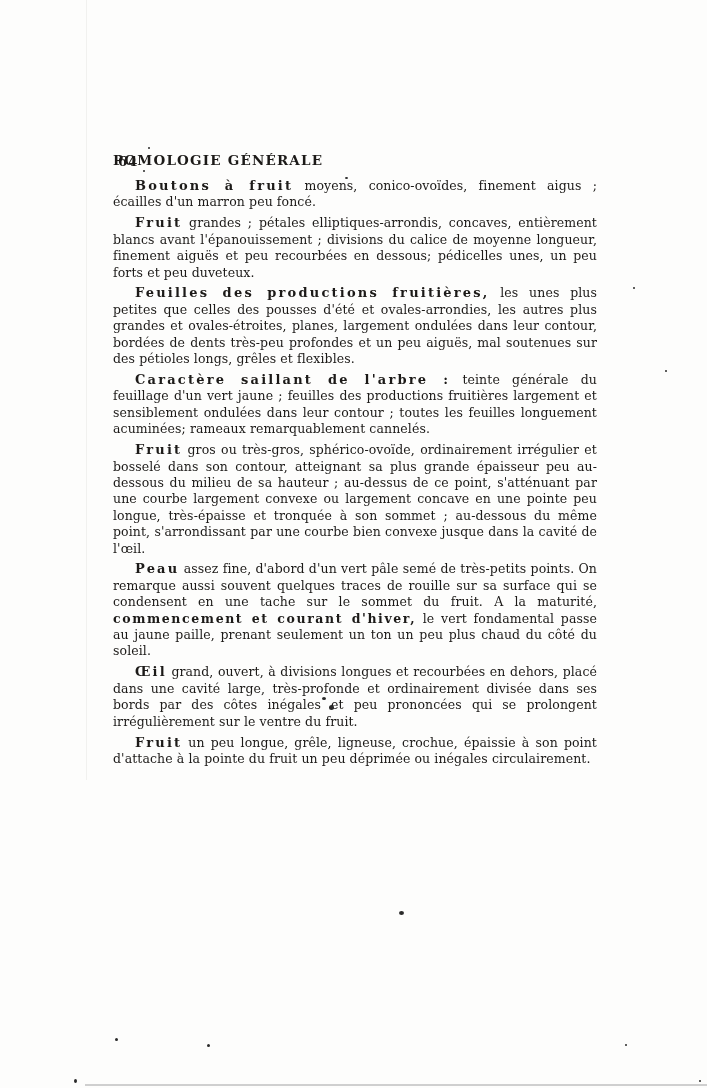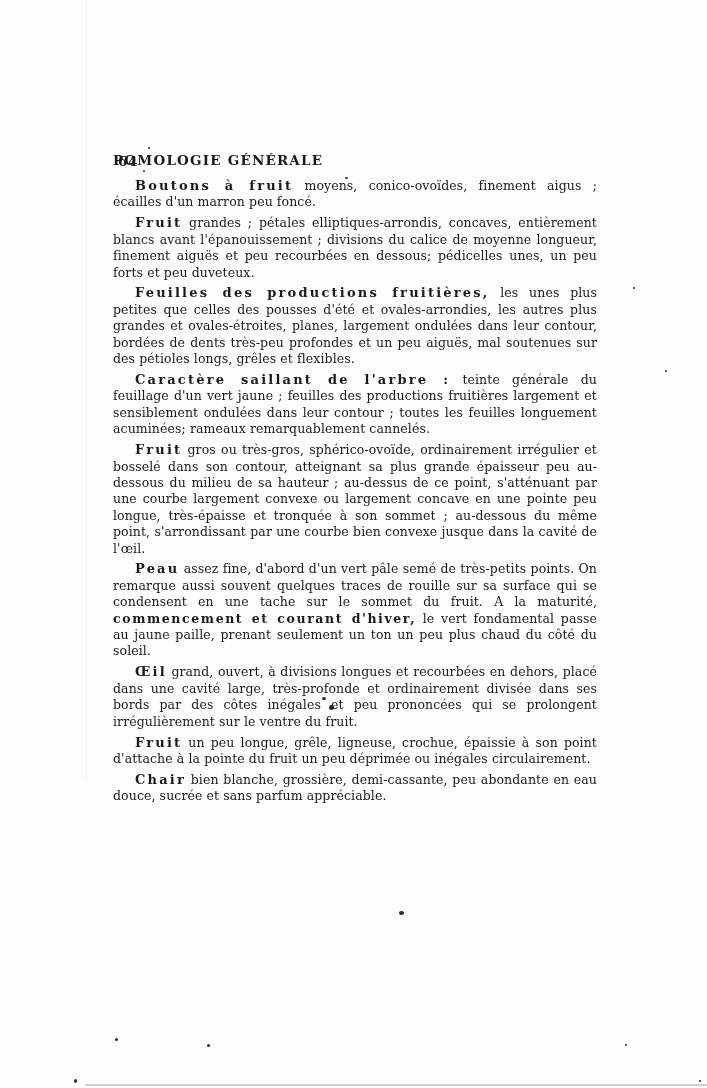--- a/index.html
+++ b/index.html
@@ -102,21 +102,20 @@
 
   <div class="text-block">
       <p class="para"><span class="lead">Boutons à fruit</span><span class="body"> moyens, conico-ovoïdes, finement aigus ; écailles d'un marron peu foncé.</span></p>
       <p class="para"><span class="lead">Fruit</span><span class="body"> grandes ; pétales elliptiques-arrondis, concaves, entièrement blancs avant l'épanouissement ; divisions du calice de moyenne longueur, finement aiguës et peu recourbées en dessous; pédicelles unes, un peu forts et peu duveteux.</span></p>
       <p class="para"><span class="lead">Feuilles des productions fruitières,</span><span class="body"> les unes plus petites que celles des pousses d'été et ovales-arrondies, les autres plus grandes et ovales-étroites, planes, largement ondulées dans leur contour, bordées de dents très-peu profondes et un peu aiguës, mal soutenues sur des pétioles longs, grêles et flexibles.</span></p>
       <p class="para"><span class="lead">Caractère saillant de l'arbre :</span><span class="body"> teinte générale du feuillage d'un vert jaune ; feuilles des productions fruitières largement et sensiblement ondulées dans leur contour ; toutes les feuilles longuement acuminées; rameaux remarquablement cannelés.</span></p>
       <p class="para"><span class="lead">Fruit</span><span class="body"> gros ou très-gros, sphérico-ovoïde, ordinairement irrégulier et bosselé dans son contour, atteignant sa plus grande épaisseur peu au-dessous du milieu de sa hauteur ; au-dessus de ce point, s'atténuant par une courbe largement convexe ou largement concave en une pointe peu longue, très-épaisse et tronquée à son sommet ; au-dessous du même point, s'arrondissant par une courbe bien convexe jusque dans la cavité de l'œil.</span></p>
       <p class="para"><span class="lead">Peau</span><span class="body"> assez fine, d'abord d'un vert pâle semé de très-petits points. On remarque aussi souvent quelques traces de rouille sur sa surface qui se condensent en une tache sur le sommet du fruit. A la maturité, </span><span class="bold-inline">commencement et courant d'hiver,</span><span class="body"> le vert fondamental passe au jaune paille, prenant seulement un ton un peu plus chaud du côté du soleil.</span></p>
       <p class="para"><span class="lead">Œil</span><span class="body"> grand, ouvert, à divisions longues et recourbées en dehors, placé dans une cavité large, très-profonde et ordinairement divisée dans ses bords par des côtes inégales et peu prononcées qui se prolongent irrégulièrement sur le ventre du fruit.</span></p>
       <p class="para"><span class="lead">Fruit</span><span class="body"> un peu longue, grêle, ligneuse, crochue, épaissie à son point d'attache à la pointe du fruit un peu déprimée ou inégales circulairement.</span></p>
-      <p class="para"><span class="lead">Chair</span><span class="body"> bien blanche, grossière, demi-cassante, peu abondante en eau douce, sucrée et sans parfum appréciable.</span></p>
     </div>
 
   <div class="speck" style="left:148px; top:147px; width:2px; height:2px;"></div>
   <div class="speck" style="left:143px; top:170px; width:2px; height:2px;"></div>
   <div class="speck" style="left:345px; top:177px; width:3px; height:2px;"></div>
   <div class="speck" style="left:633px; top:287px; width:2px; height:2px;"></div>
   <div class="speck" style="left:665px; top:370px; width:2px; height:2px;"></div>
   <div class="speck" style="left:322px; top:697px; width:4px; height:3px;"></div>
   <div class="speck" style="left:329px; top:705px; width:5px; height:5px;"></div>
   <div class="speck" style="left:399px; top:911px; width:5px; height:4px;"></div>

